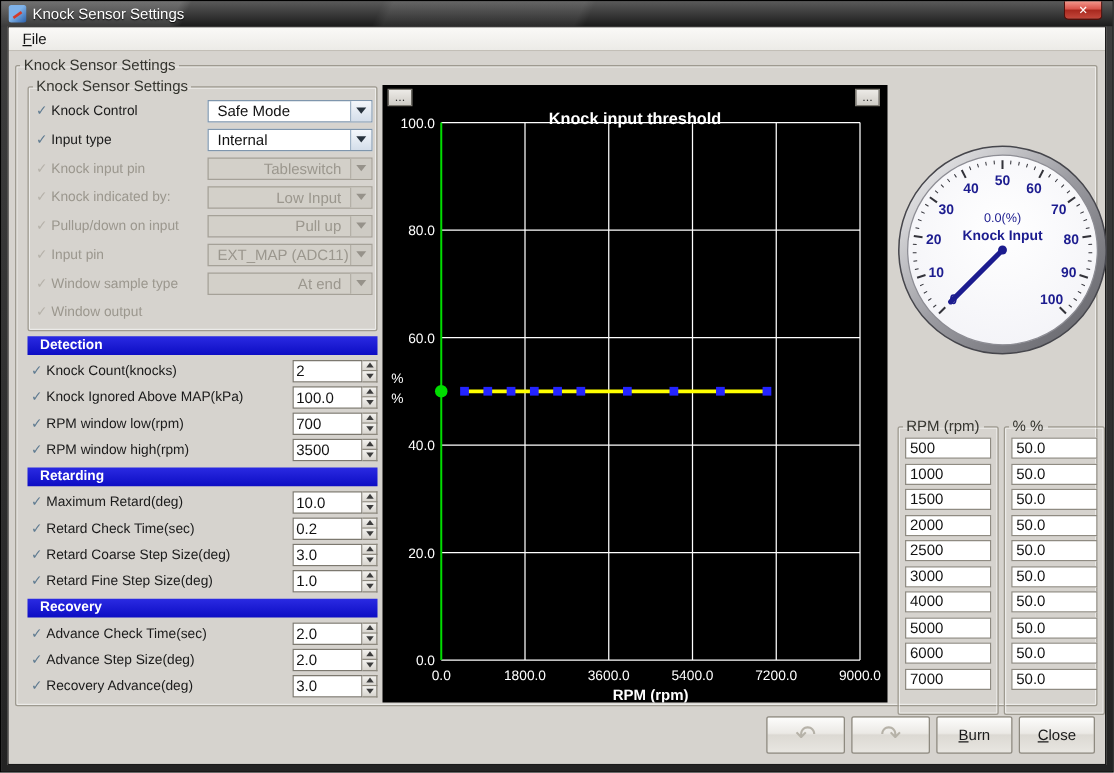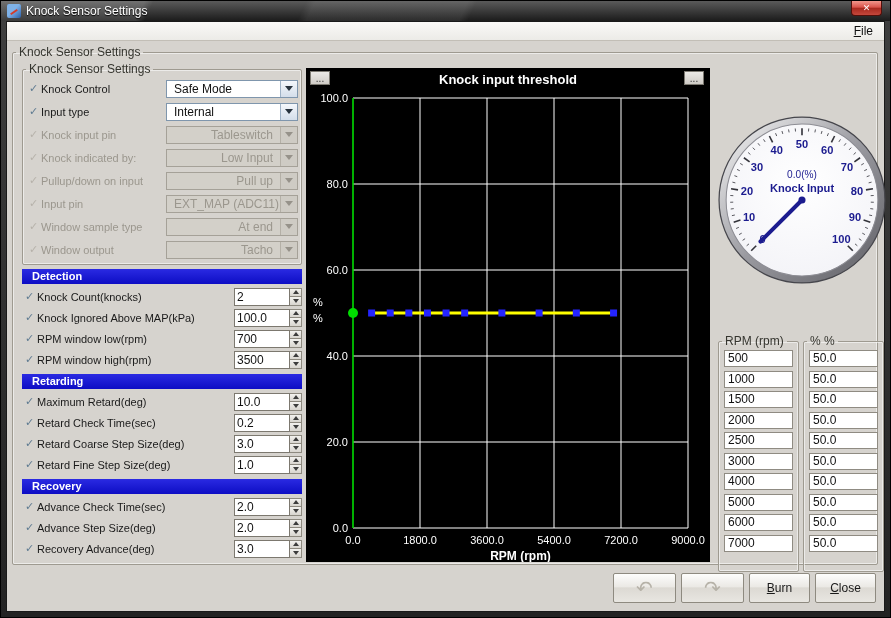--- a/index.html
+++ b/index.html
@@ -8,21 +8,21 @@
   
   .titlebar{height:20px;flex:0 0 20px;position:relative;display:flex;align-items:center;padding:0 6px;
     background:linear-gradient(115deg,rgba(255,255,255,.14) 0 16%,rgba(255,255,255,0) 17% 34%,rgba(255,255,255,.07) 35% 52%,rgba(255,255,255,0) 53%),linear-gradient(#5a5a5a,#1b1b1b);}
   .app-icon{width:14px;height:14px;margin-right:5px;border-radius:2px;background:linear-gradient(135deg,#7fb2e8 0 45%,#2a5ea8 100%);position:relative;flex:0 0 14px;}
   .app-icon::after{content:"";position:absolute;left:3px;top:7px;width:8px;height:2px;background:#d43b2a;transform:rotate(-35deg);}
   .title-text{color:#fff;font-size:12px;text-shadow:0 1px 1px #000;}
   .close-btn{position:absolute;right:8px;top:0;width:31px;height:15px;border:1px solid #520f0a;border-top:none;border-radius:0 0 4px 4px;
     background:linear-gradient(#f2978c,#d9534a 45%,#a8281e 50%,#c4483c);color:#fff;font-size:9px;line-height:13px;text-align:center;cursor:pointer;}
   
   .body{flex:1;margin:0 5px 5px;background:#d6d3ce;display:flex;flex-direction:column;border:1px solid #1a1a1a;}
-  .menubar{height:19px;flex:0 0 19px;background:linear-gradient(#faf9f7,#ecebe7);border-bottom:1px solid #c2beb6;display:flex;align-items:center;padding:0 6px;justify-content:flex-end;}
+  .menubar{height:19px;flex:0 0 19px;background:linear-gradient(#faf9f7,#ecebe7);border-bottom:1px solid #c2beb6;display:flex;align-items:center;padding:0 6px;}
   .menu-item{font-size:12px;color:#111;padding:1px 5px;display:inline-block;cursor:pointer;}
   .menu-item::first-letter{text-decoration:underline;}
   .client{flex:1;position:relative;background:#d6d3ce;}
   
   fieldset.group{border:1px solid #9e9a90;border-radius:2px;margin:0;padding:1px 3px 3px;box-shadow:inset 0 0 0 1px rgba(255,255,255,.55);}
   fieldset.group legend{font-size:12px;color:#35352f;padding:0 3px;}
   .outer-group{position:absolute;left:5px;top:4px;right:6px;height:520px;}
   .outer-group-inner{position:relative;width:100%;height:100%;}
   
   .left-panel{position:absolute;left:6px;top:2px;width:280px;}
@@ -44,21 +44,21 @@
   .num-row{display:flex;align-items:center;height:21px;}
   .spin-wrap{display:flex;flex:0 0 68px;width:68px;height:18px;}
   .spin-field{flex:1;border:1px solid #7c786f;background:#fff;font-size:12px;color:#111;padding:0 2px;line-height:16px;overflow:hidden;}
   .spinner{width:12px;flex:0 0 12px;display:flex;flex-direction:column;}
   .spin-btn{flex:1;border:1px solid #8d897f;border-left:none;background:linear-gradient(#f3f2ef,#d8d5cf);display:flex;align-items:center;justify-content:center;cursor:pointer;padding:0;}
   .spin-btn + .spin-btn{border-top:none;}
   .tri-up{width:0;height:0;border-left:3px solid transparent;border-right:3px solid transparent;border-bottom:4px solid #3c3c3c;}
   .tri-down{width:0;height:0;border-left:3px solid transparent;border-right:3px solid transparent;border-top:4px solid #3c3c3c;}
   
   .chart-area{position:absolute;left:290px;top:8px;width:404px;height:494px;background:#000;}
-  .chart-title{position:absolute;left:0;top:4px;width:100%;text-align:center;color:#fff;font-size:13px;font-weight:bold;}
+  .chart-title{position:absolute;left:0;top:19px;width:100%;text-align:center;color:#fff;font-size:13px;font-weight:bold;}
   .dots-btn{position:absolute;top:3px;width:20px;height:14px;background:linear-gradient(#eceae6,#cfccc6);border:1px solid #7d7a72;color:#333;font-size:10px;line-height:7px;text-align:center;cursor:pointer;padding:0;}
   .dots-left{left:4px;} .dots-right{right:6px;}
   svg text{font-family:"Liberation Sans",sans-serif;}
   
   .gauge-wrap{position:absolute;left:700px;top:54px;width:172px;height:172px;}
   
   .tables-wrap{position:absolute;left:702px;top:274px;display:flex;gap:4px;}
   .table-group{width:81px;height:238px;}
   .cells{padding:1px 2px;}
   .cell{height:17px;margin:0 0 3.5px;border:1px solid #8f8b82;background:#fff;font-size:12px;line-height:15px;padding:0 3px;color:#111;cursor:text;}
@@ -159,26 +159,20 @@
                     <div class="combo">
                       <span class="combo-value">At end</span>
                       <span class="combo-arrow">
                         <i></i>
                       </span>
                     </div>
                   </div>
                   <div class="combo-row disabled">
                     <span class="check-icon">✓</span>
                     <span class="row-label">Window output</span>
-                    <div class="combo">
-                      <span class="combo-value">Tacho</span>
-                      <span class="combo-arrow">
-                        <i></i>
-                      </span>
-                    </div>
                   </div>
                 </div>
             </fieldset>
             <div id="sections">
                 <div class="section-header">Detection</div>
                 <div class="num-row">
                   <span class="check-icon">✓</span>
                   <span class="row-label">Knock Count(knocks)</span>
                   <div class="spin-wrap">
                     <div class="spin-field">2</div>

